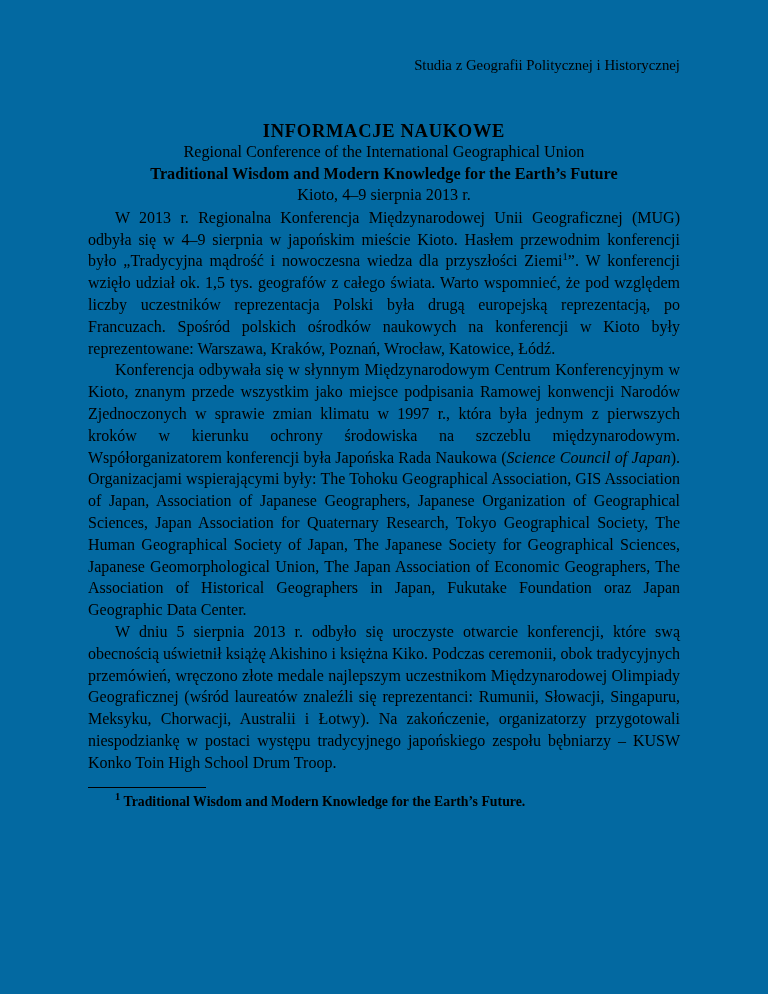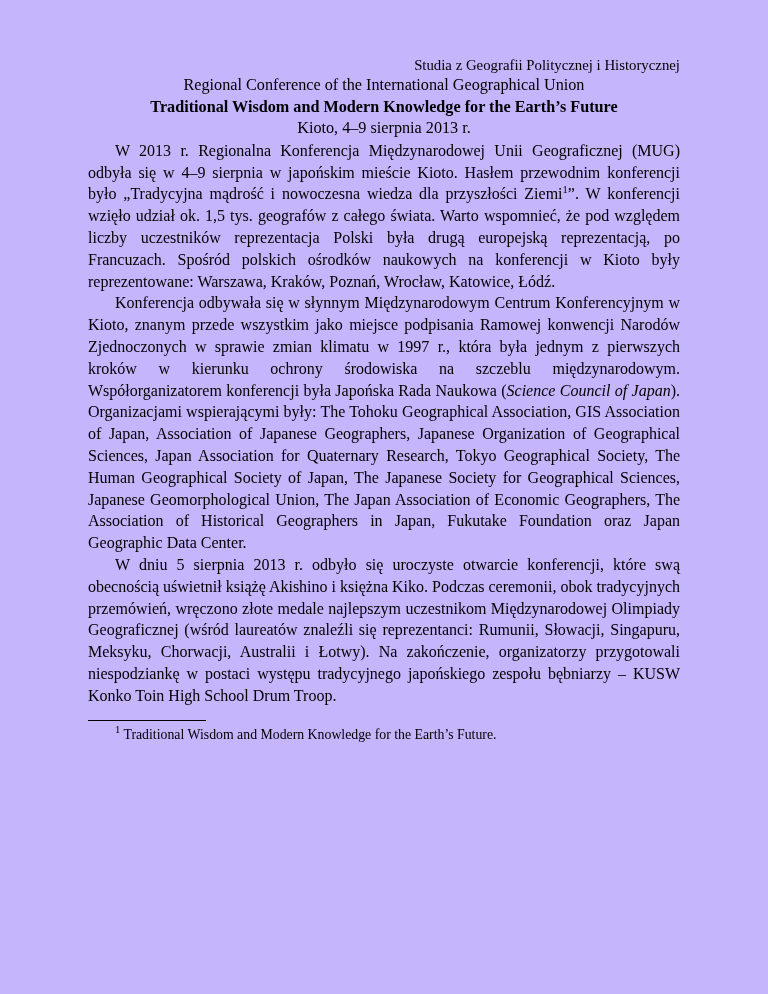--- a/index.html
+++ b/index.html
@@ -9,21 +9,21 @@
     height: 994px;
     background: #ffffff;
     color: #000000;
     font-family: "Liberation Serif", serif;
   }
   .page {
     width: 768px;
     height: 994px;
     padding: 56px 88px 28px 88px;
     overflow: hidden;
-    background: #c4b5fd;
+    background: #0369a1;
   }
   .running-head {
     text-align: right;
     font-size: 14.8px;
     line-height: 19px;
   }
   .section-title {
     margin: 46px 0 0 0;
     text-align: center;
     font-size: 18.5px;
@@ -45,21 +45,21 @@
     text-indent: 27px;
     hyphens: auto;
     -webkit-hyphens: auto;
   }
   sup.note-ref {
     font-size: 10.5px;
     line-height: 0;
     vertical-align: super;
   }
   em.org-name { }
-  .footnote-block { margin-top: 13px; }
+  .footnote-block { margin-top: 13px; font-weight: bold; }
   .fn-rule {
     width: 118px;
     height: 0;
     border: none;
     border-top: 1px solid #000000;
     margin: 0 0 5px 0;
   }
   .footnote {
     font-size: 13.8px;
     line-height: 18px;
@@ -69,20 +69,21 @@
 </style>
 </head>
 <body>
 
 <div class="page">
 
   <div class="running-head">
     <div>Studia z Geografii Politycznej i Historycznej</div>
   </div>
 
+  <div class="section-title">INFORMACJE NAUKOWE</div>
 
   <div class="conference-block">
     <div>Regional Conference of the International Geographical Union</div>
     <div class="bold-line">Traditional Wisdom and Modern Knowledge for the Earth’s Future</div>
     <div>Kioto, 4–9 sierpnia 2013 r.</div>
   </div>
 
   <div class="body-text">
 
     <p class="para"><span>W 2013 r. Regionalna Konferencja Międzynarodowej Unii Geograficznej (MUG) odbyła się w 4–9 sierpnia w japońskim mieście Kioto. Hasłem przewodnim konferencji było „Tradycyjna mądrość i nowoczesna wiedza dla przyszłości Ziemi</span><sup class="note-ref">1</sup><span>”. W konferencji wzięło udział ok. 1,5 tys. geografów z całego świata. Warto wspomnieć, że pod względem liczby uczestników reprezentacja Polski była drugą europejską reprezentacją, po Francuzach. Spośród polskich ośrodków naukowych na konferencji w Kioto były reprezentowane: Warszawa, Kraków, Poznań, Wrocław, Katowice, Łódź.</span></p>

